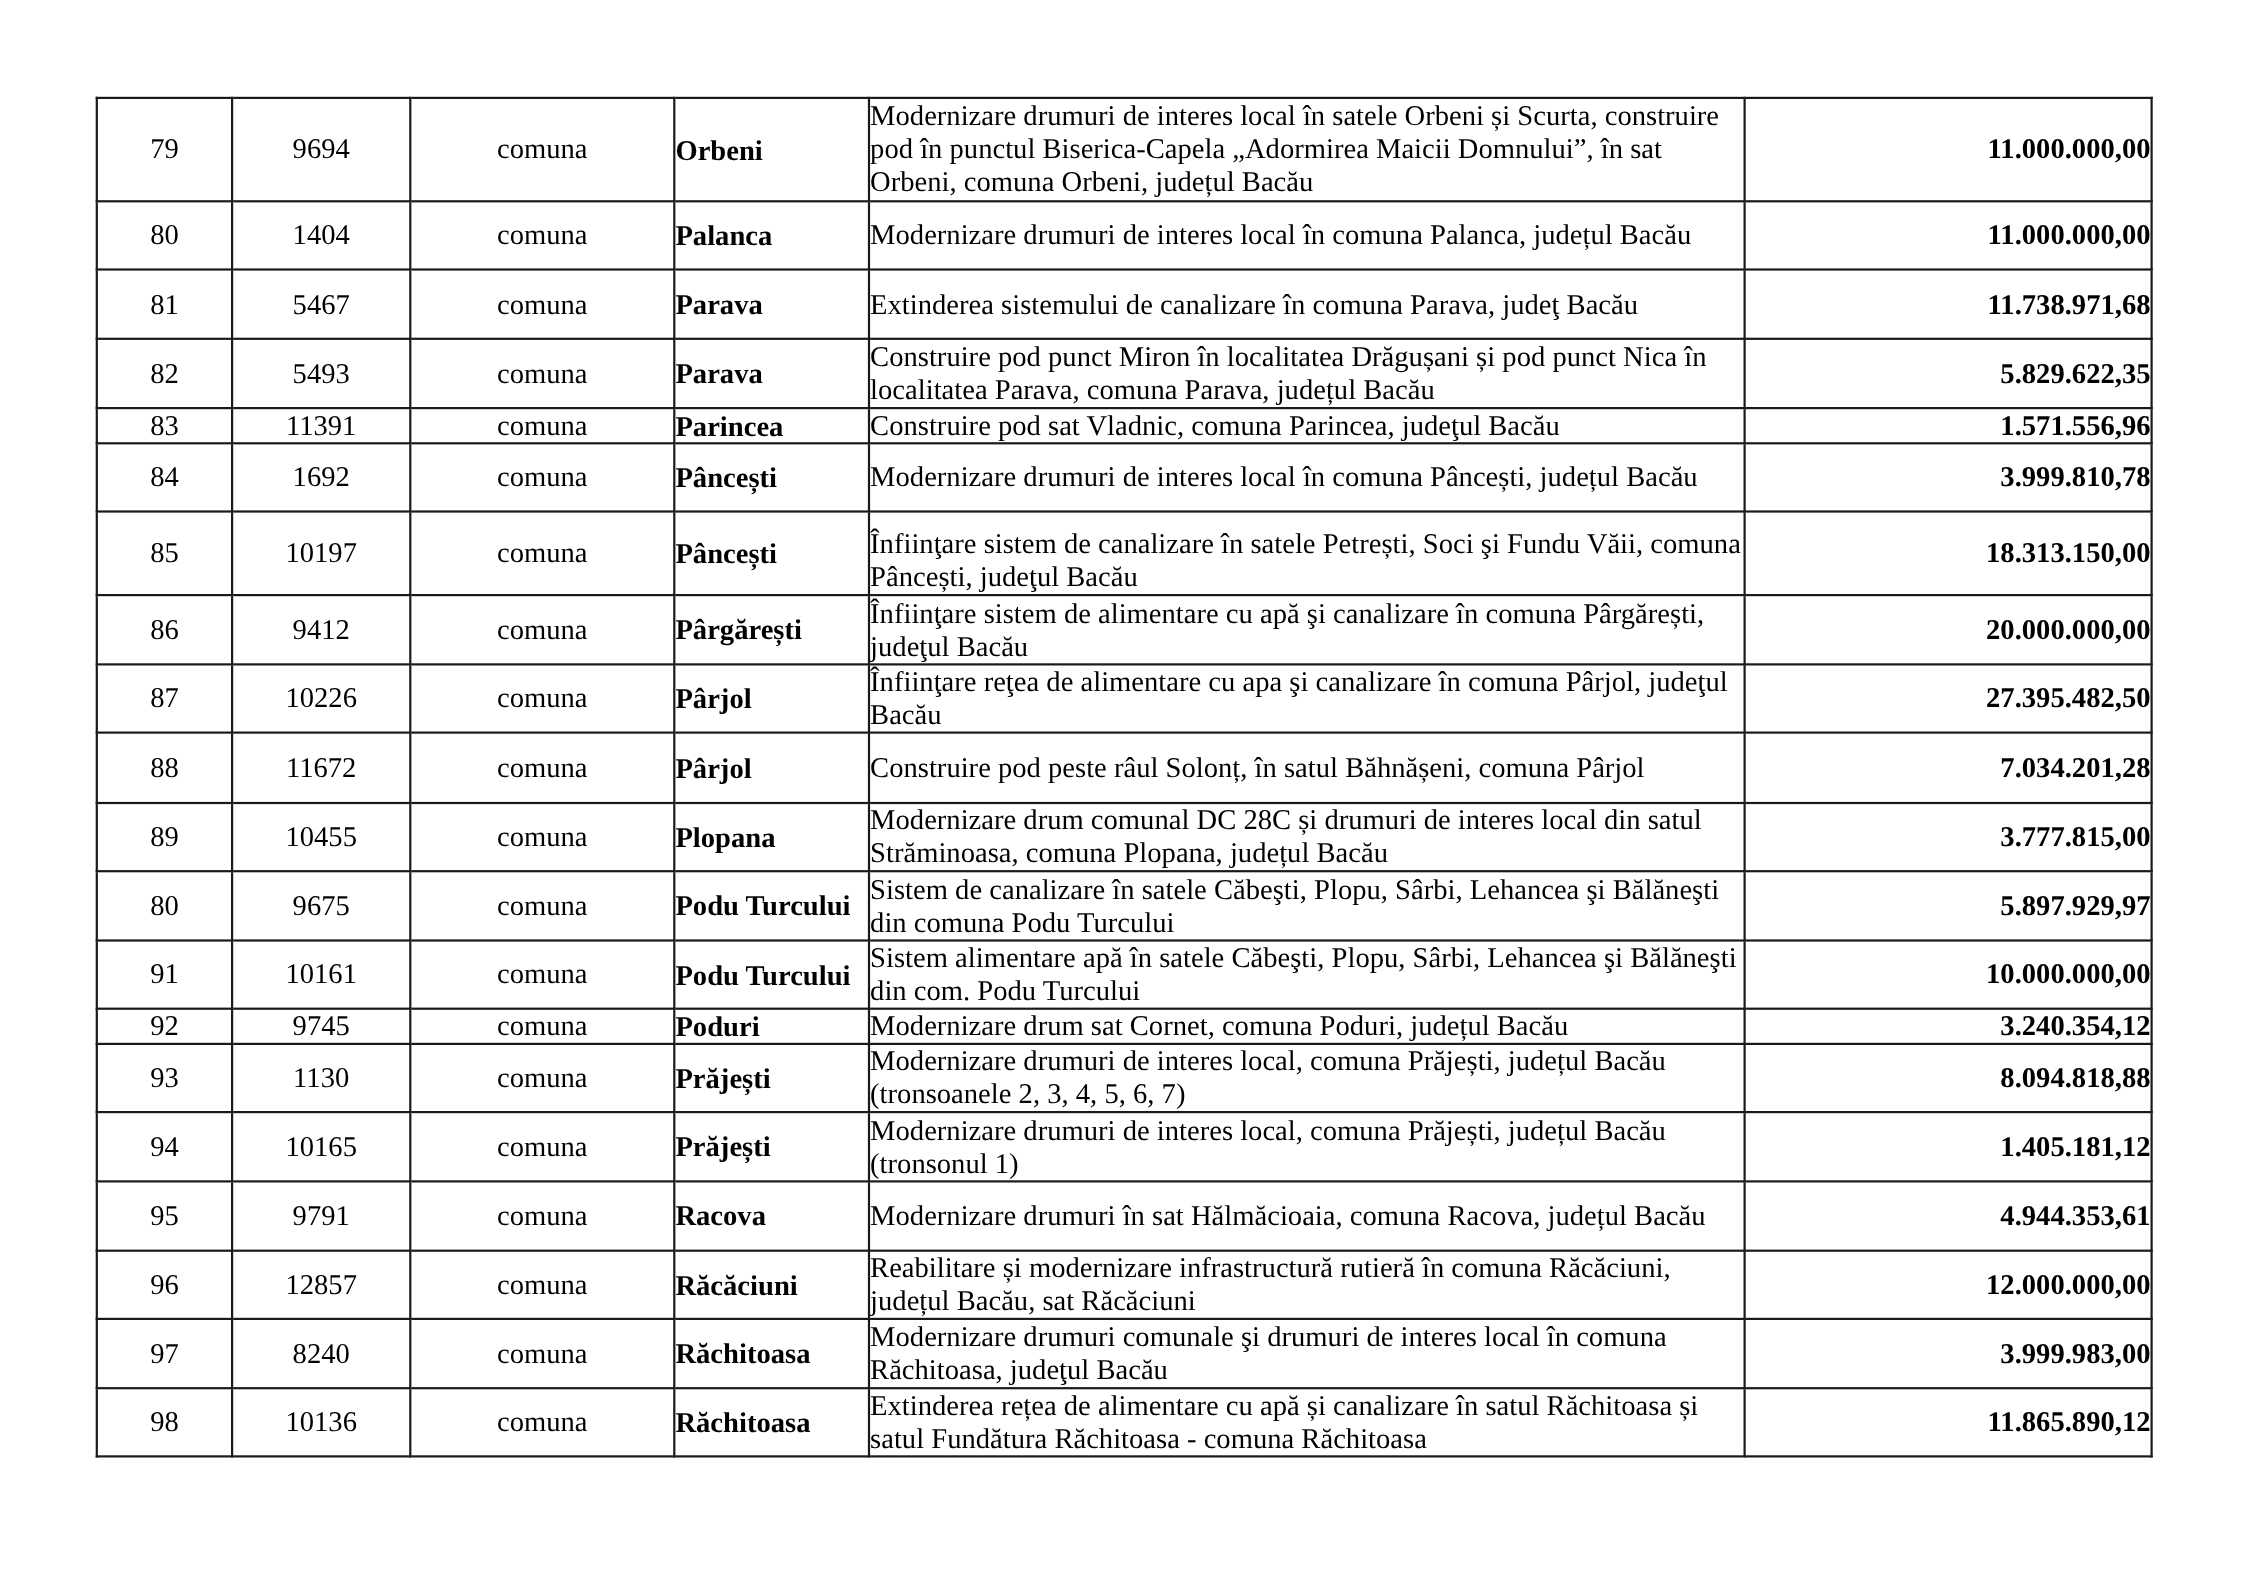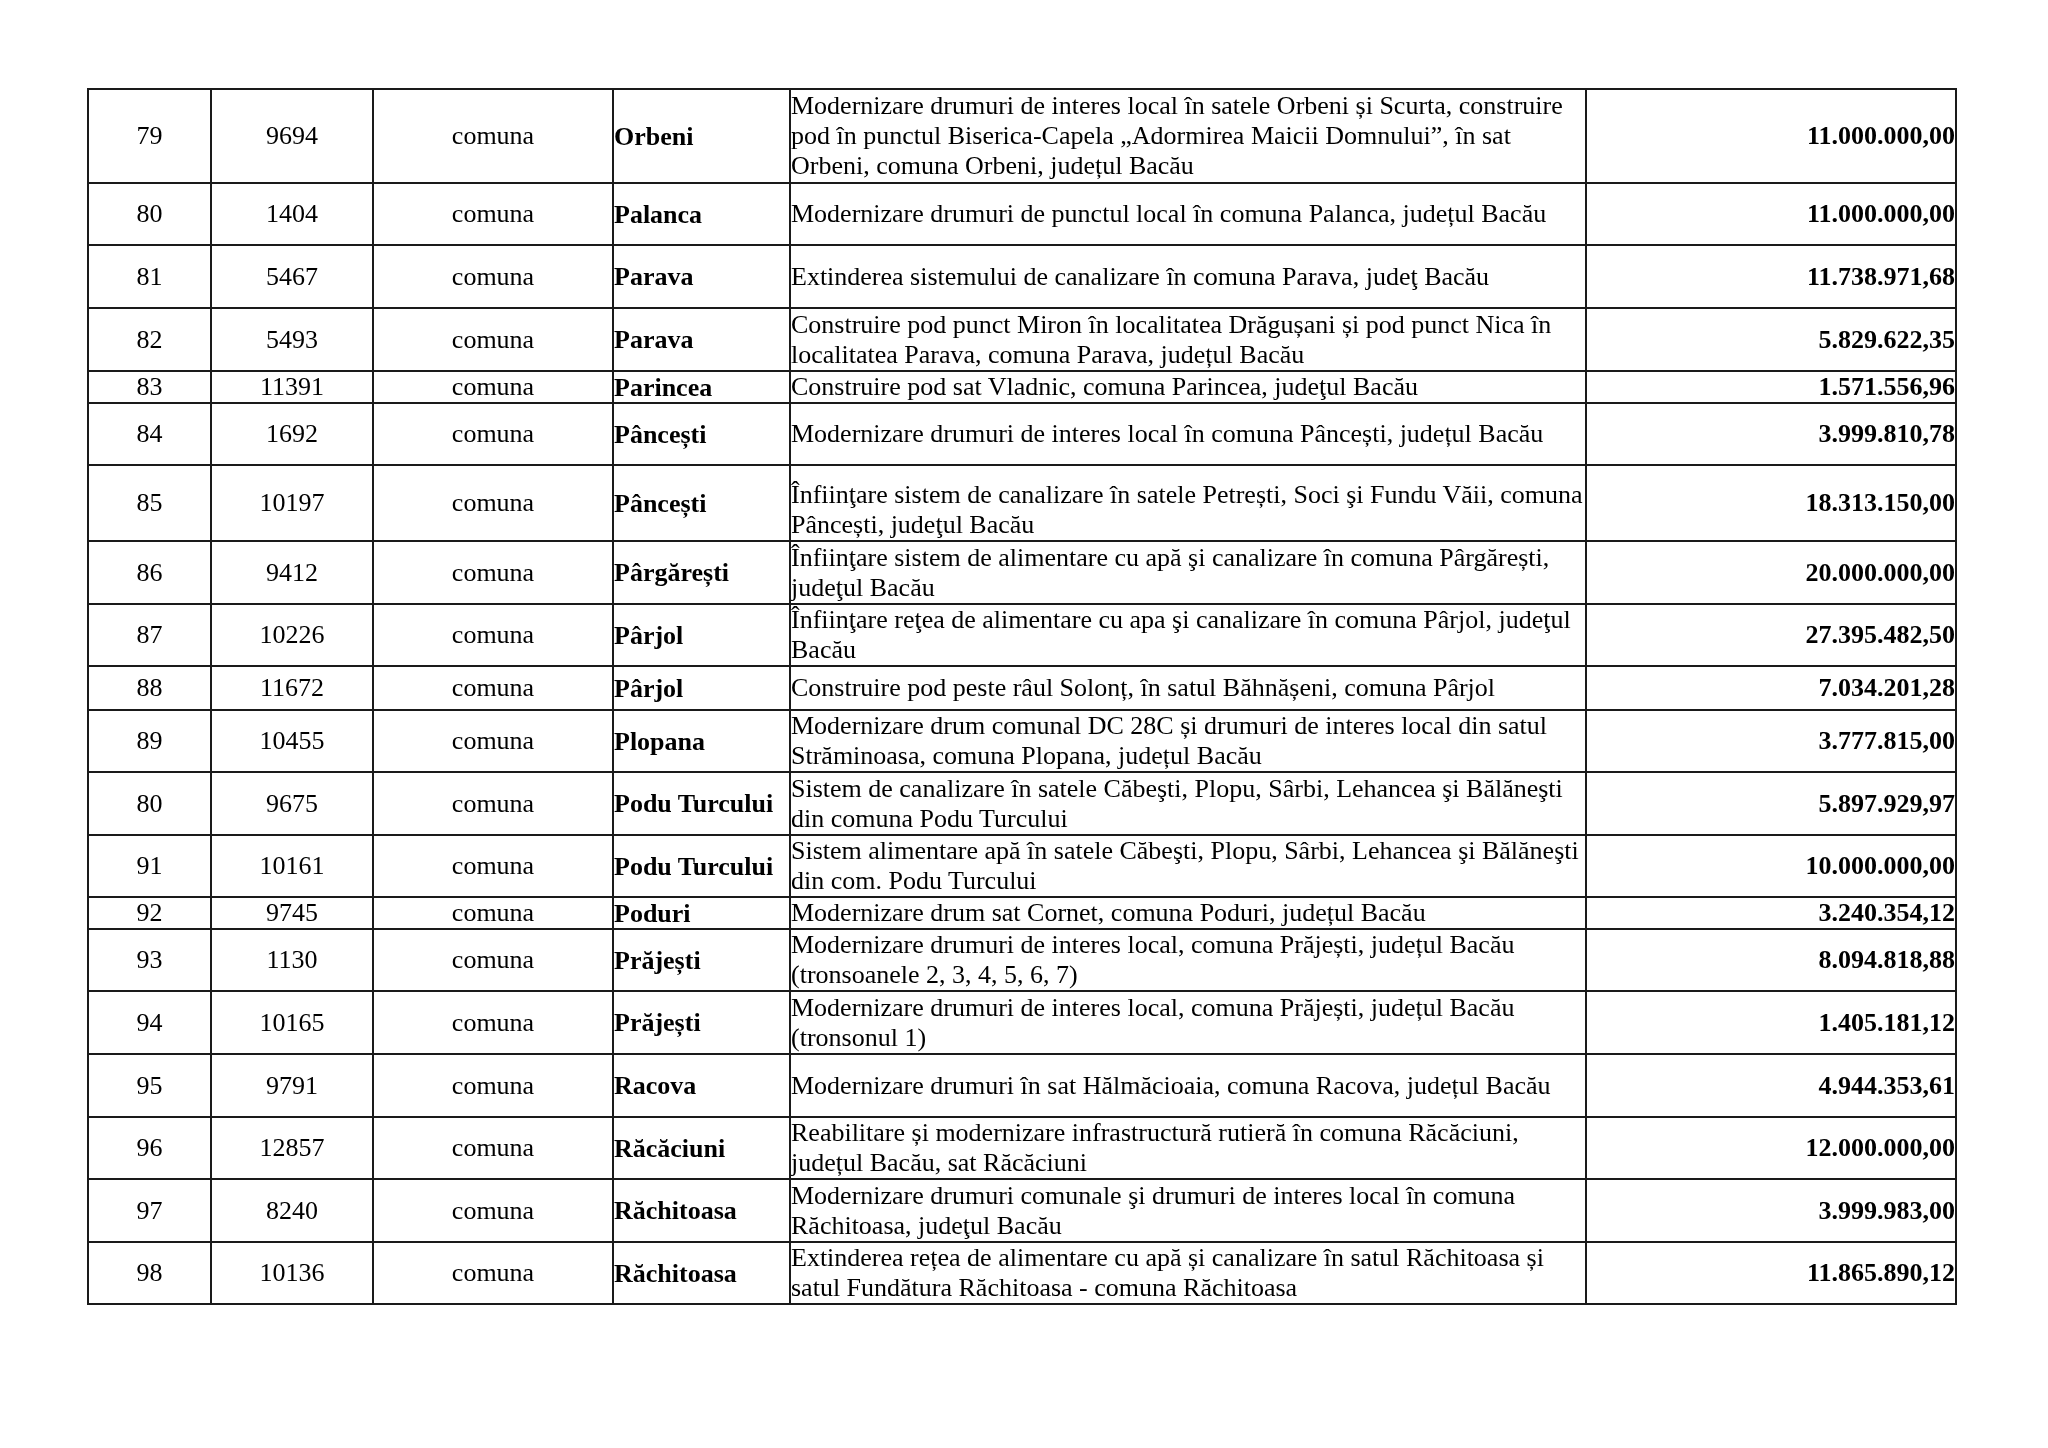--- a/index.html
+++ b/index.html
@@ -49,21 +49,21 @@
           <td class="c-type">comuna</td>
           <td class="c-name">Orbeni</td>
           <td class="c-desc">Modernizare drumuri de interes local în satele Orbeni și Scurta, construire pod în punctul Biserica-Capela „Adormirea Maicii Domnului”, în sat Orbeni, comuna Orbeni, județul Bacău</td>
           <td class="c-val">11.000.000,00</td>
         </tr>
         <tr style="height: 62px;">
           <td class="c-nr">80</td>
           <td class="c-id">1404</td>
           <td class="c-type">comuna</td>
           <td class="c-name">Palanca</td>
-          <td class="c-desc">Modernizare drumuri de punctul local în comuna Palanca, județul Bacău</td>
+          <td class="c-desc">Modernizare drumuri de interes local în comuna Palanca, județul Bacău</td>
           <td class="c-val">11.000.000,00</td>
         </tr>
         <tr style="height: 63px;">
           <td class="c-nr">81</td>
           <td class="c-id">5467</td>
           <td class="c-type">comuna</td>
           <td class="c-name">Parava</td>
           <td class="c-desc">Extinderea sistemului de canalizare în comuna Parava, judeţ Bacău</td>
           <td class="c-val">11.738.971,68</td>
         </tr>
@@ -108,21 +108,21 @@
           <td class="c-val">20.000.000,00</td>
         </tr>
         <tr style="height: 62px;">
           <td class="c-nr">87</td>
           <td class="c-id">10226</td>
           <td class="c-type">comuna</td>
           <td class="c-name">Pârjol</td>
           <td class="c-desc">Înfiinţare reţea de alimentare cu apa şi canalizare în comuna Pârjol, judeţul Bacău</td>
           <td class="c-val">27.395.482,50</td>
         </tr>
-        <tr style="height: 44px; padding-left: 32px;">
+        <tr style="height: 64px; padding-left: 32px;">
           <td class="c-nr">88</td>
           <td class="c-id">11672</td>
           <td class="c-type">comuna</td>
           <td class="c-name">Pârjol</td>
           <td class="c-desc">Construire pod peste râul Solonț, în satul Băhnășeni, comuna Pârjol</td>
           <td class="c-val">7.034.201,28</td>
         </tr>
         <tr style="height: 62px; margin-left: 31px;">
           <td class="c-nr">89</td>
           <td class="c-id">10455</td>

